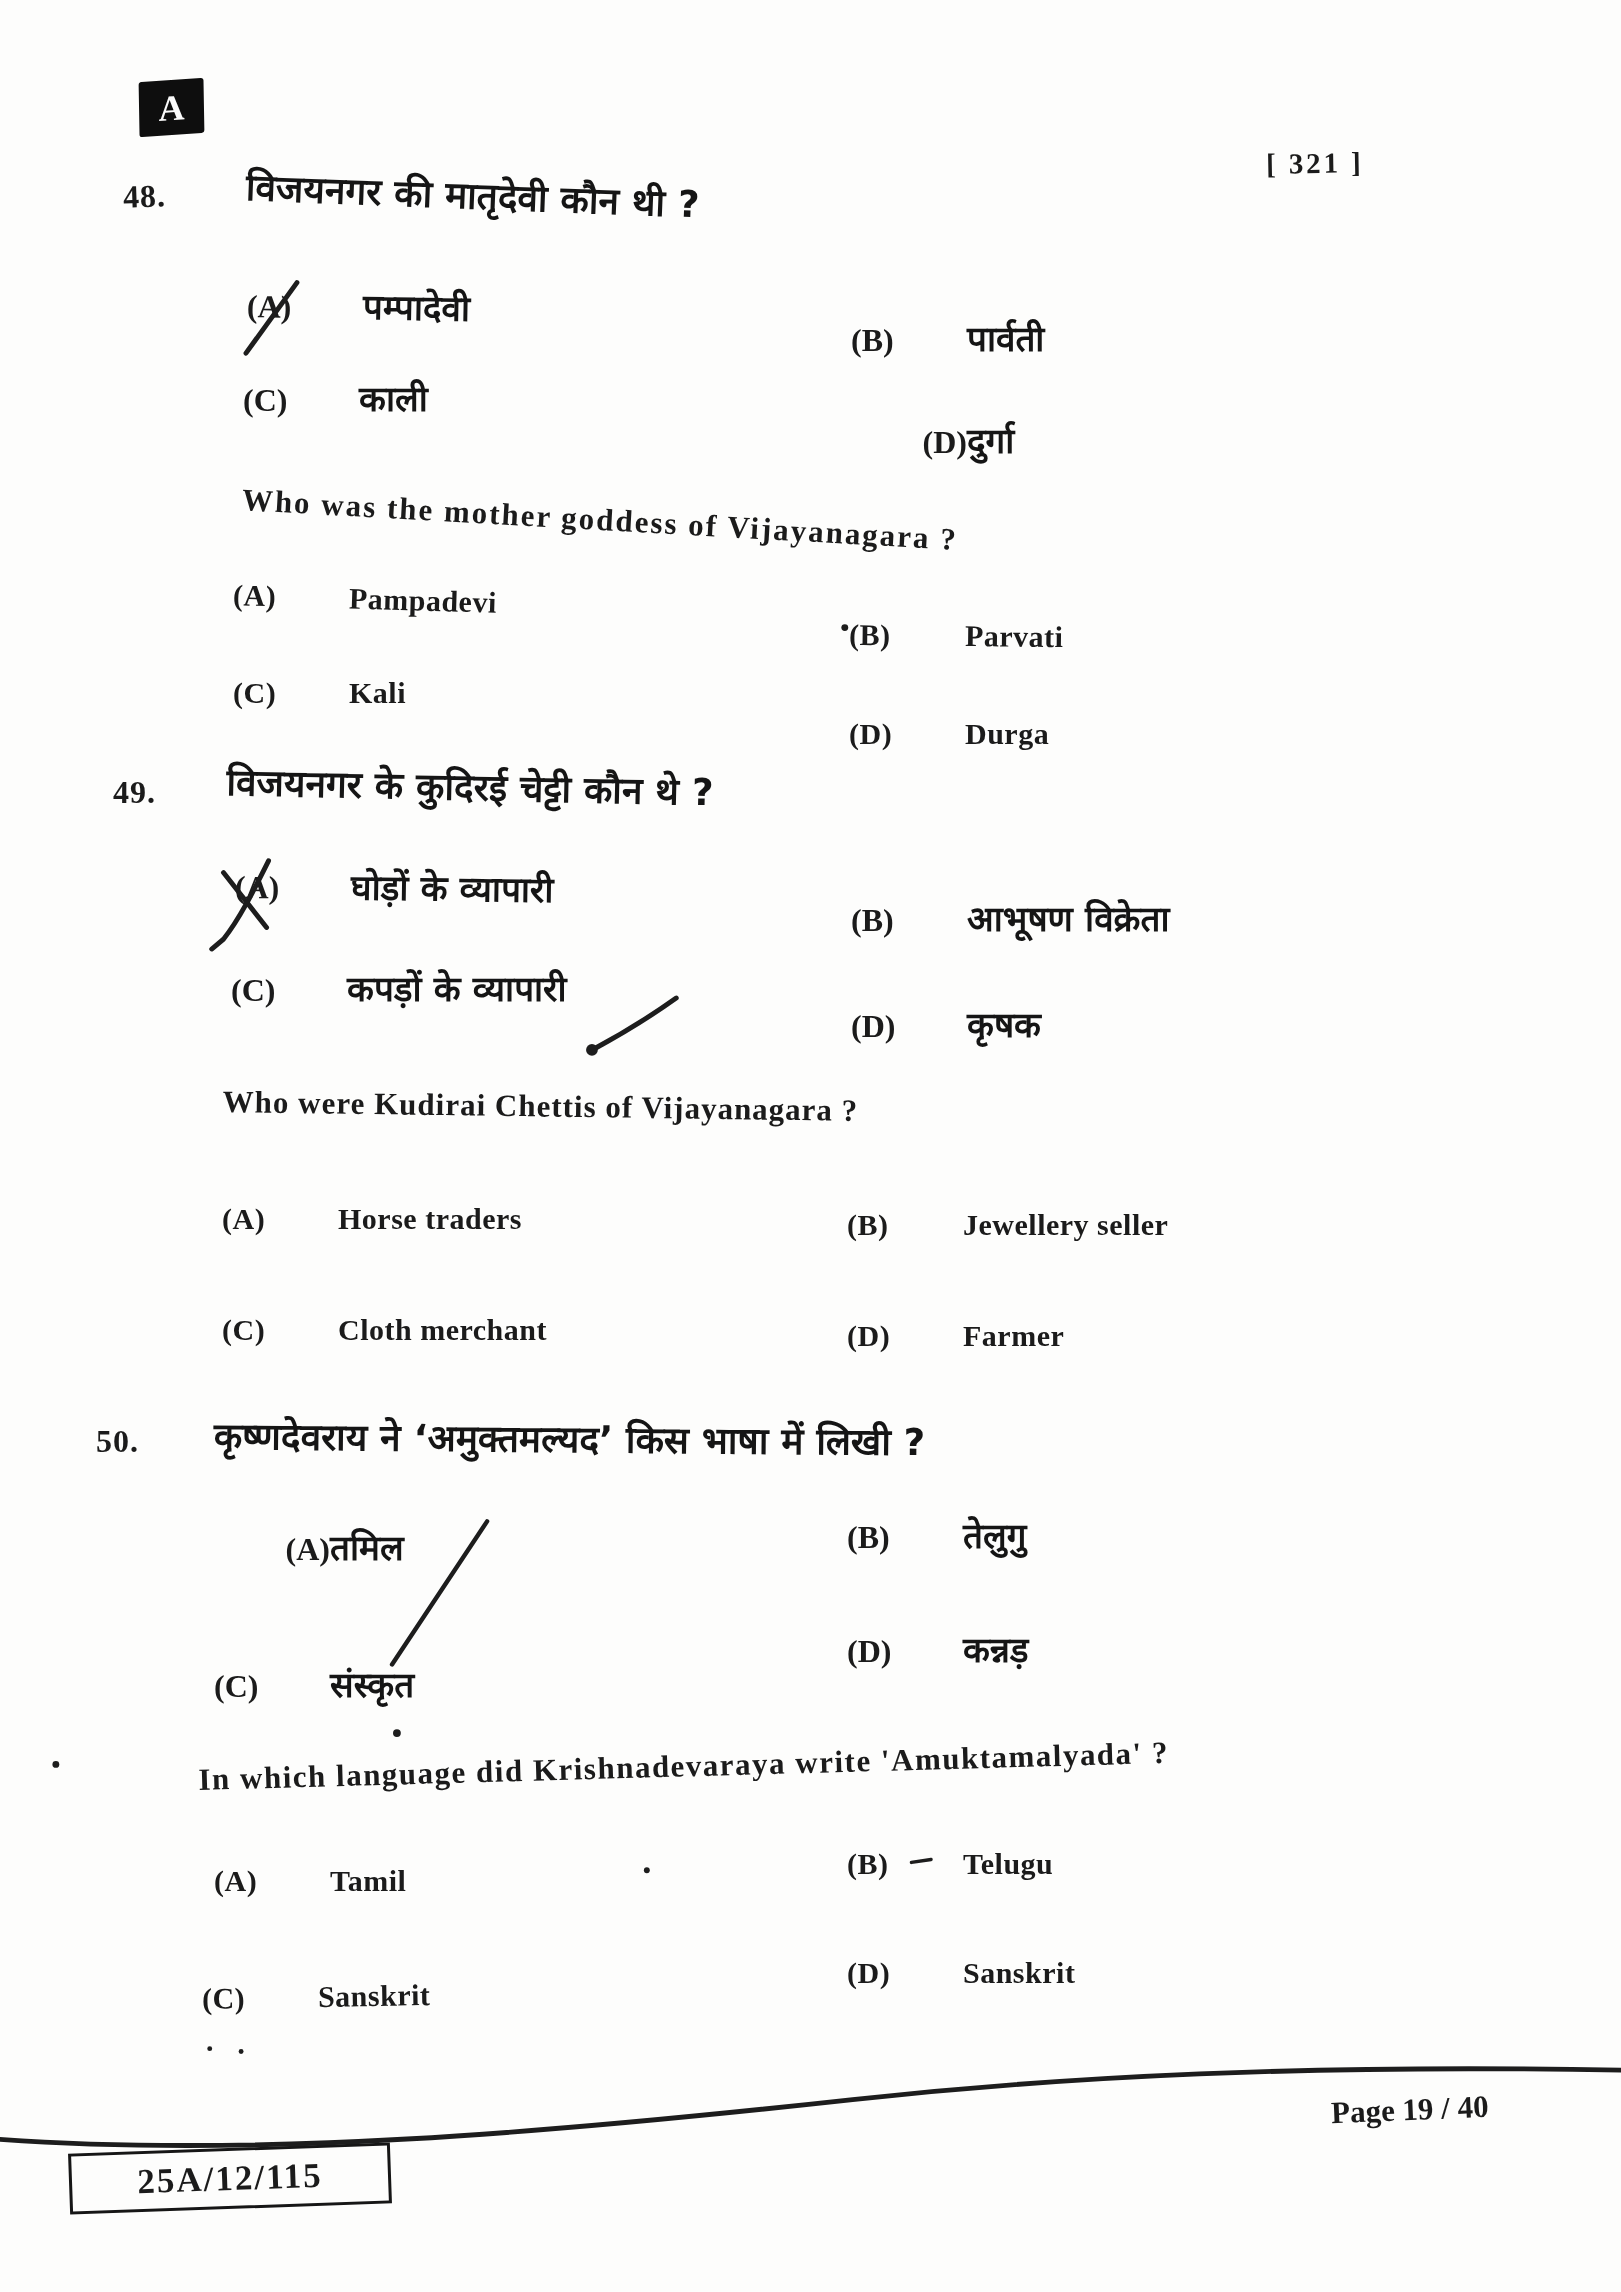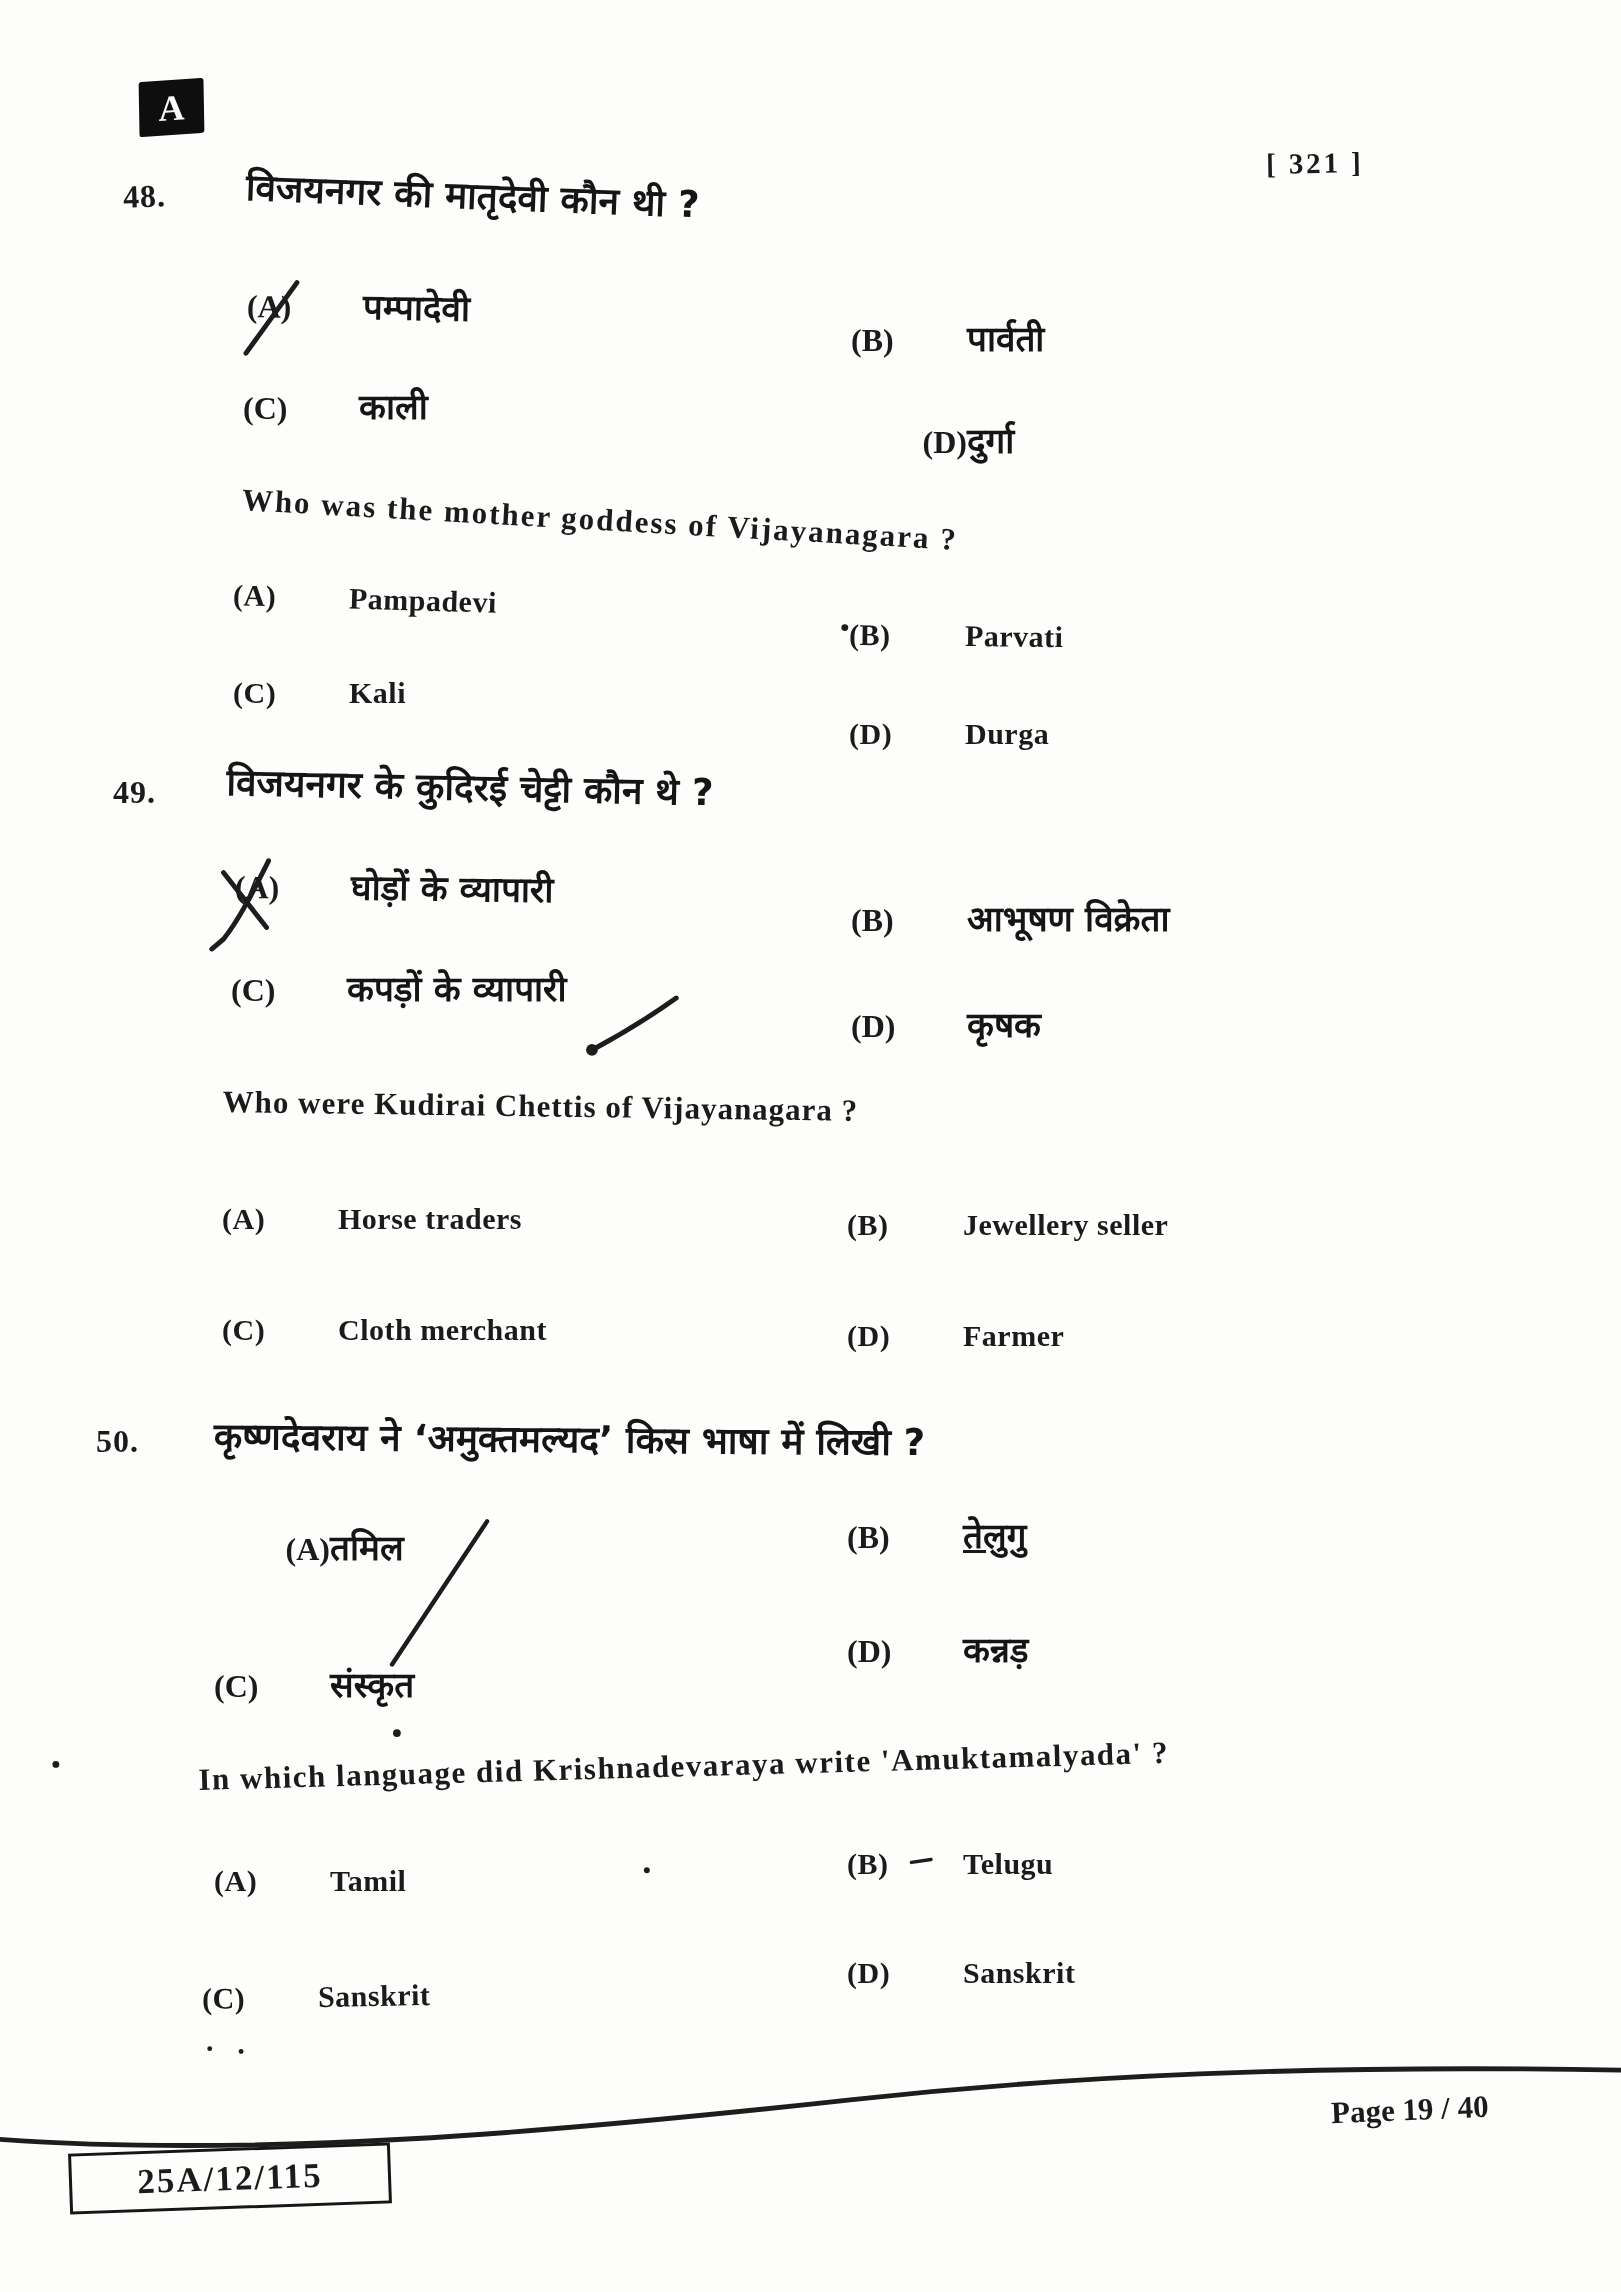--- a/index.html
+++ b/index.html
@@ -45,21 +45,21 @@
 
 <div class="abs en qnum" style="left:123px;top:178px;transform:rotate(-2deg);">48.</div>
 <div class="abs hi qtext-hi" style="left:247px;top:160px;transform:rotate(2.2deg);transform-origin:left top;">विजयनगर की मातृदेवी कौन थी ?</div>
 
 <div class="abs opt opt-hi" style="left:247px;top:282px;transform:rotate(1deg);">
   <span class="lbl en">(A)</span><span class="hi">पम्पादेवी</span>
 </div>
 <div class="abs opt opt-hi" style="left:851px;top:314px;">
   <span class="lbl en">(B)</span><span class="hi">पार्वती</span>
 </div>
-<div class="abs opt opt-hi" style="left:243px;top:374px;margin-top:8px;">
+<div class="abs opt opt-hi" style="left:243px;top:374px;">
   <span class="lbl en">(C)</span><span class="hi">काली</span>
 </div>
 <div class="abs opt opt-hi" style="left:851px;top:416px;text-align:right;">
   <span class="lbl en">(D)</span><span class="hi">दुर्गा</span>
 </div>
 
 <div class="abs en qtext-en" style="left:243px;top:482px;transform:rotate(3.2deg);transform-origin:left top;letter-spacing:2px;">Who was the mother goddess of Vijayanagara ?</div>
 
 <div class="abs opt opt-en en" style="left:233px;top:582px;transform:rotate(1.6deg);">
   <span class="lbl">(A)</span><span>Pampadevi</span>
@@ -104,21 +104,21 @@
 <div class="abs opt opt-en en" style="left:847px;top:1319px;">
   <span class="lbl">(D)</span><span>Farmer</span>
 </div>
 
 <div class="abs en qnum" style="left:96px;top:1423px;">50.</div>
 <div class="abs hi qtext-hi" style="left:214px;top:1409px;transform:rotate(0.5deg);transform-origin:left top;">कृष्णदेवराय ने ‘अमुक्तमल्यद’ किस भाषा में लिखी ?</div>
 
 <div class="abs opt opt-hi" style="left:214px;top:1523px;text-align:right;">
   <span class="lbl en">(A)</span><span class="hi">तमिल</span>
 </div>
-<div class="abs opt opt-hi" style="left:847px;top:1511px;text-decoration:underline;">
+<div class="abs opt opt-hi" style="left:847px;top:1511px;">
   <span class="lbl en">(B)</span><span class="hi">तेलुगु</span>
 </div>
 <div class="abs opt opt-hi" style="left:214px;top:1643px;margin-top:17px;">
   <span class="lbl en">(C)</span><span class="hi">संस्कृत</span>
 </div>
 <div class="abs opt opt-hi" style="left:847px;top:1625px;">
   <span class="lbl en">(D)</span><span class="hi">कन्नड़</span>
 </div>
 
 <div class="abs en qtext-en" style="left:198px;top:1762px;transform:rotate(-1.6deg);transform-origin:left top;letter-spacing:1.5px;">In which language did Krishnadevaraya write 'Amuktamalyada' ?</div>

